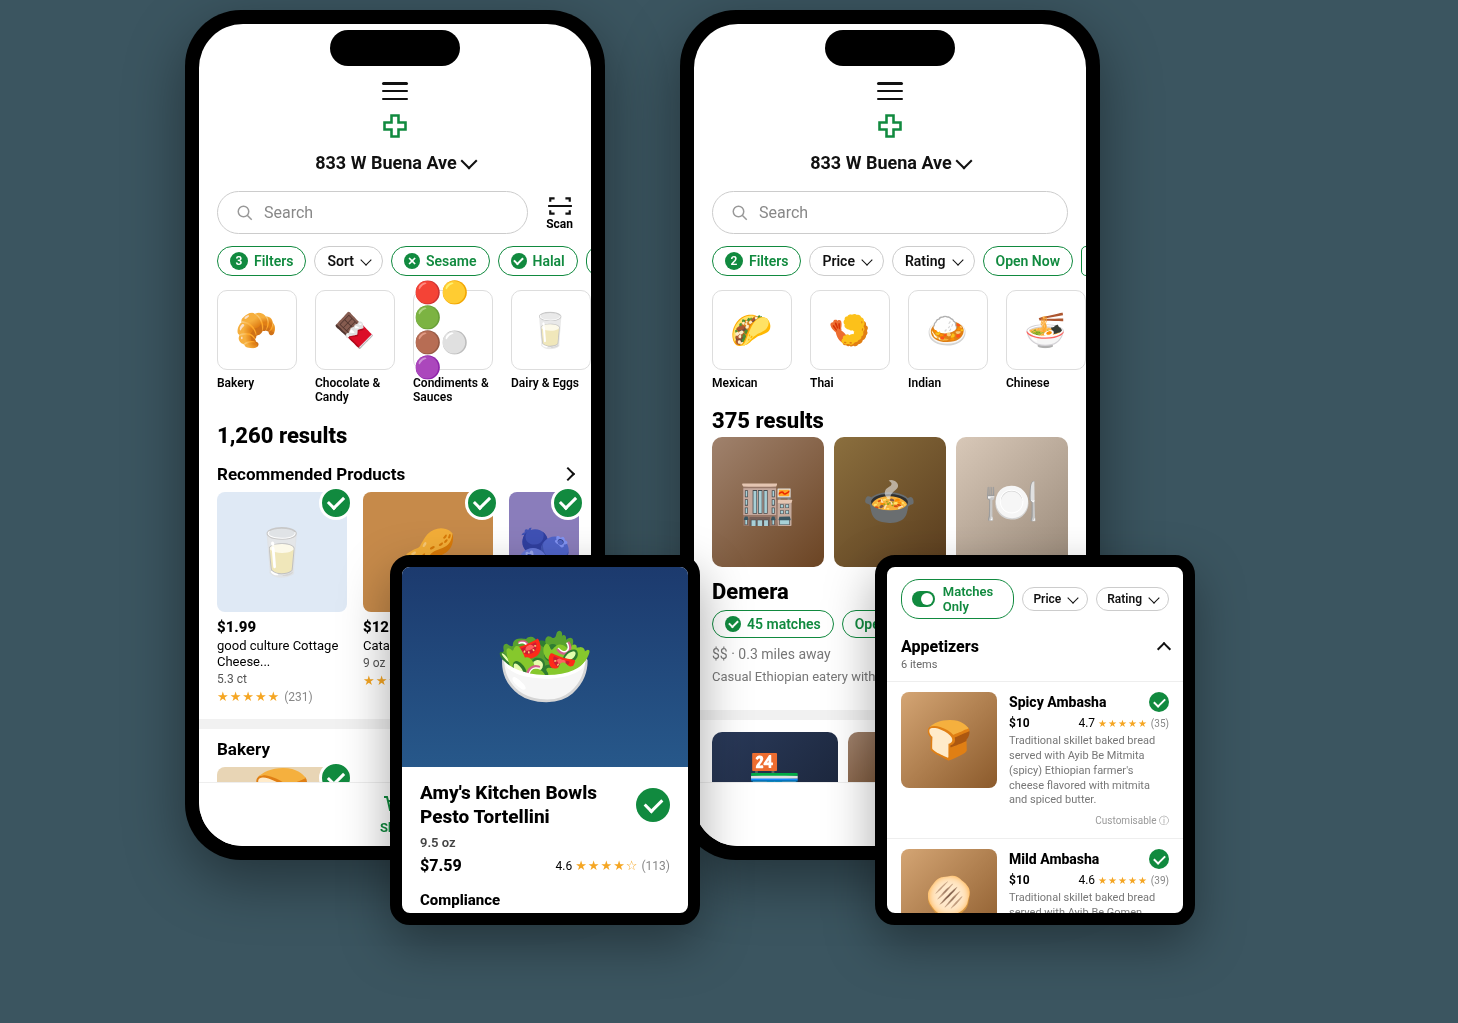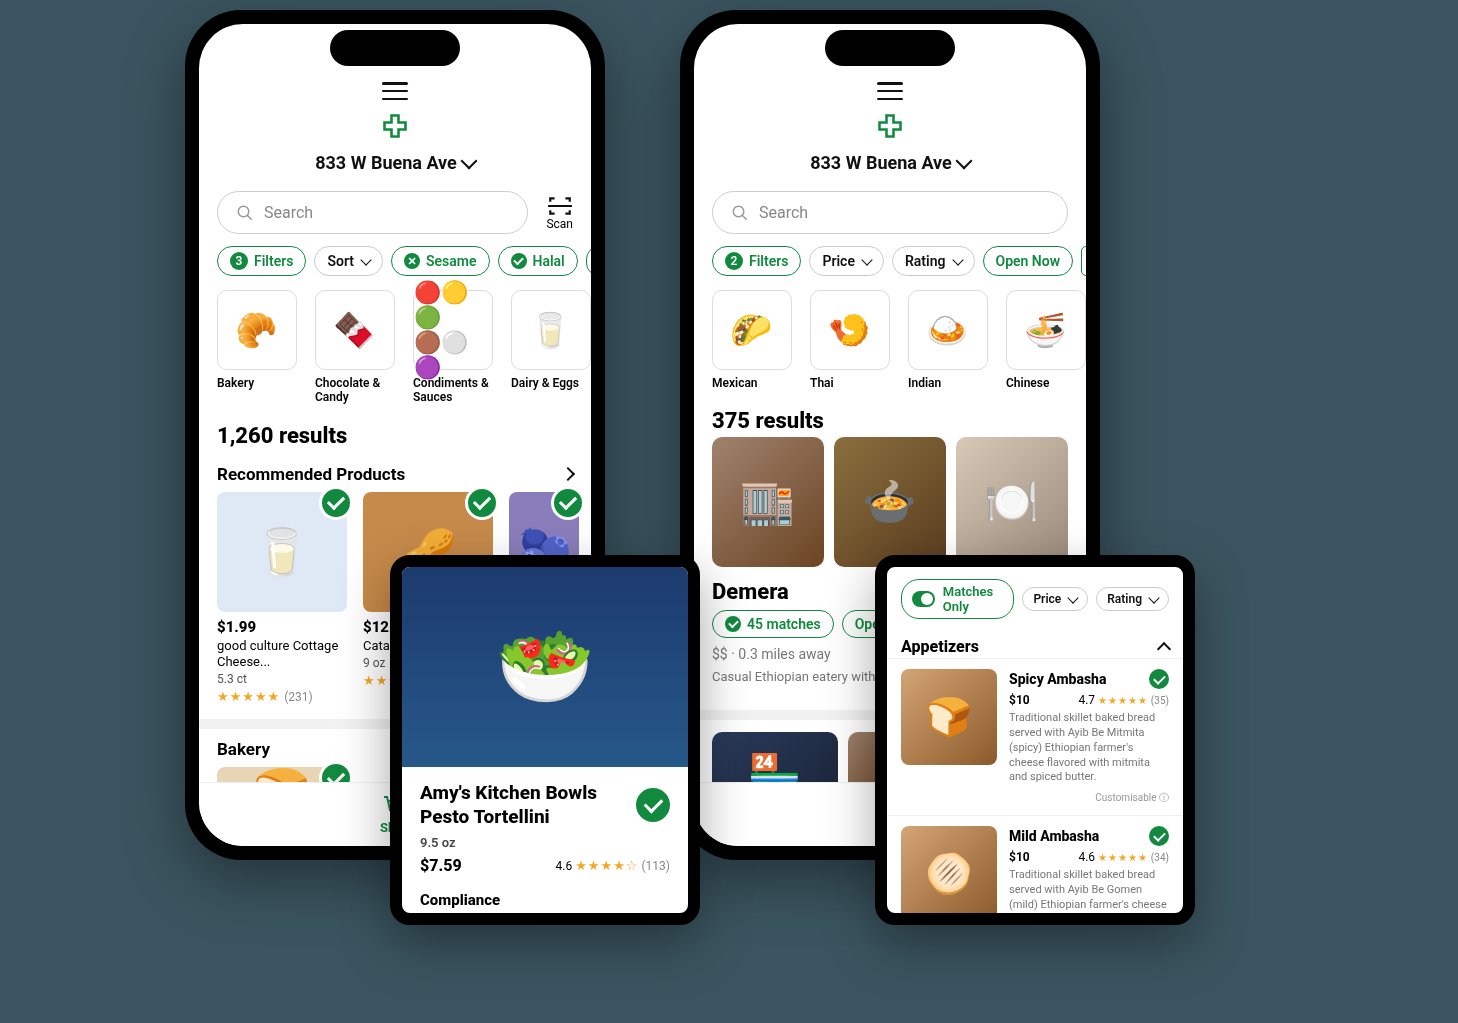--- a/index.html
+++ b/index.html
@@ -18,21 +18,21 @@
 
   .topbar { display:flex; align-items:center; gap:12px; padding:58px 18px 12px 18px;flex-direction:column; }
   .hamburger { width:26px; height:18px; display:flex; flex-direction:column; justify-content:space-between; cursor:pointer;}
   .hamburger span{height:2.5px;background:#111;border-radius:2px;}
   .logo { width:28px; height:28px; }
   .addr { font-size:18px; font-weight:700; color:#111; display:flex; align-items:center; gap:6px; cursor:pointer;}
   .chev { width:12px; height:12px; border-right:2px solid #111; border-bottom:2px solid #111; transform:rotate(45deg); margin-top:-4px;}
 
   .searchrow { display:flex; align-items:center; gap:18px; padding:6px 18px 12px 18px;}
   .searchbox { flex:1; display:flex; align-items:center; gap:10px; border:1.5px solid #ccc; border-radius:26px; padding:11px 18px; color:#888;}
-  .scanwrap { display:flex; flex-direction:column; align-items:center; font-size:12px; font-weight:400;}
+  .scanwrap { display:flex; flex-direction:column; align-items:center; font-size:12px; font-weight:700;}
   .scanicon{width:26px;height:22px;}
 
   .chiprow { display:flex; gap:8px; padding:0 18px 14px 18px; overflow:hidden; white-space:nowrap;}
   .chip { display:inline-flex; align-items:center; gap:6px; border-radius:18px; padding:5px 12px; font-size:14px; font-weight:600; border:1.5px solid #118a3f; color:#118a3f; background:#fff; cursor:pointer;}
   .chip.grey{border-color:#ccc;color:#111;}
   .chip .count{background:#118a3f;color:#fff;border-radius:10px;min-width:18px;height:18px;display:inline-flex;align-items:center;justify-content:center;font-size:12px;}
   .chip .xicon{width:16px;height:16px;background:#118a3f;border-radius:50%;display:inline-flex;align-items:center;justify-content:center;color:#fff;font-size:11px;}
   .chip .ckicon{width:16px;height:16px;background:#118a3f;border-radius:50%;display:inline-flex;align-items:center;justify-content:center;}
   .chip .ckicon::after{content:"";width:7px;height:4px;border-left:2px solid #fff;border-bottom:2px solid #fff;transform:rotate(-45deg);margin-top:-2px;}
   .chip .minichev{width:8px;height:8px;border-right:1.5px solid #111;border-bottom:1.5px solid #111;transform:rotate(45deg);margin-top:-3px;margin-left:2px;}
@@ -382,20 +382,21 @@
     </div>
     <div class="chip grey" style="font-size:12px;padding:4px 10px;">
       <span>Rating</span>
       <span class="minichev"></span>
     </div>
   </div>
   <div class="menuhead">
     <span>Appetizers</span>
     <span class="upchev"></span>
   </div>
+  <div class="menucount">6 items</div>
 
   <div class="dish">
     <div class="dishimg">🍞</div>
     <div style="flex:1;">
       <div class="dishhead">
         <span class="dishname">Spicy Ambasha</span>
         <span class="smcheck"></span>
       </div>
       <div class="dishmeta">
         <span style="font-weight:700;">$10</span>
@@ -415,19 +416,19 @@
     <div style="flex:1;">
       <div class="dishhead">
         <span class="dishname">Mild Ambasha</span>
         <span class="smcheck"></span>
       </div>
       <div class="dishmeta">
         <span style="font-weight:700;">$10</span>
         <span>
           <span>4.6</span>
           <span class="stars" style="font-size:10px;">★★★★★</span>
-          <span class="revct" style="font-size:10px;">(34)</span>
+          <span class="revct" style="font-size:10px;">(39)</span>
         </span>
       </div>
       <div class="dishdesc">Traditional skillet baked bread served with Ayib Be Gomen (mild) Ethiopian farmer's cheese flavored with collard greens.</div>
     </div>
   </div>
 </div>
 
 </body></html>

